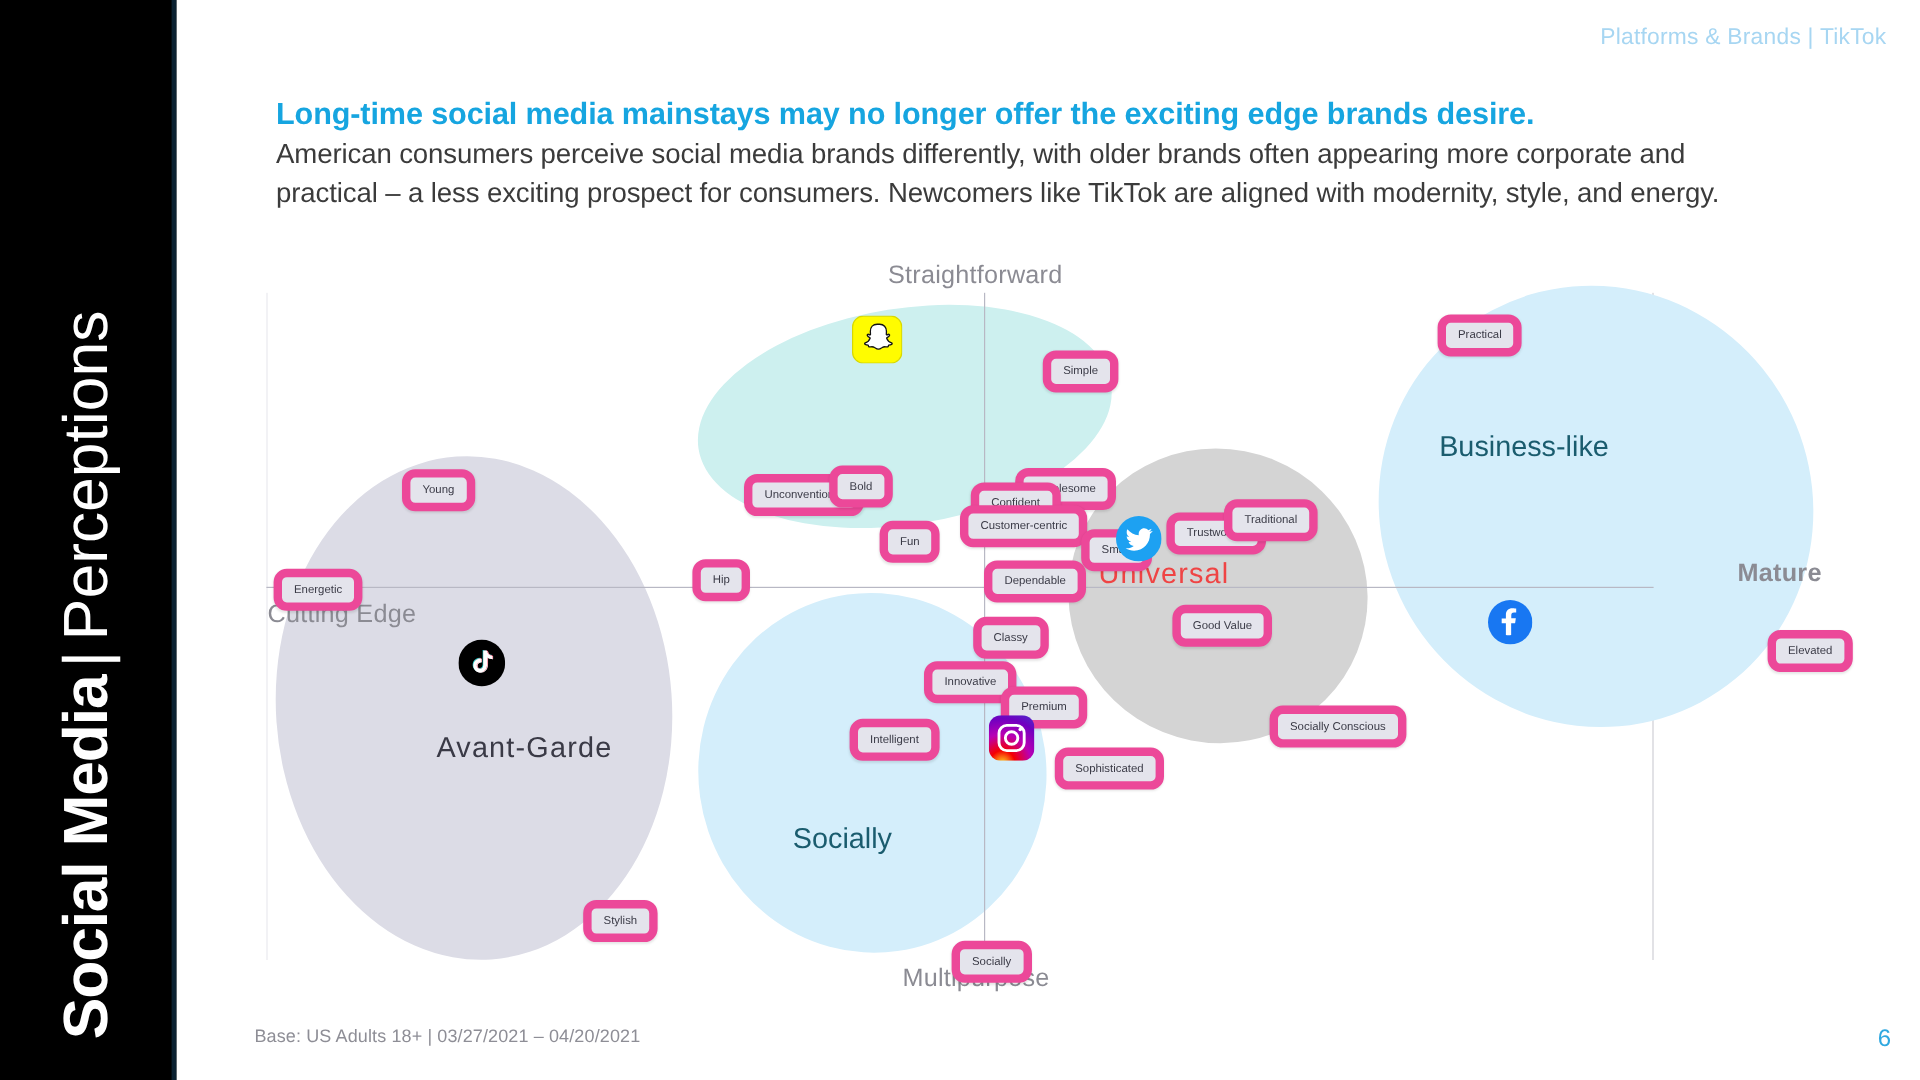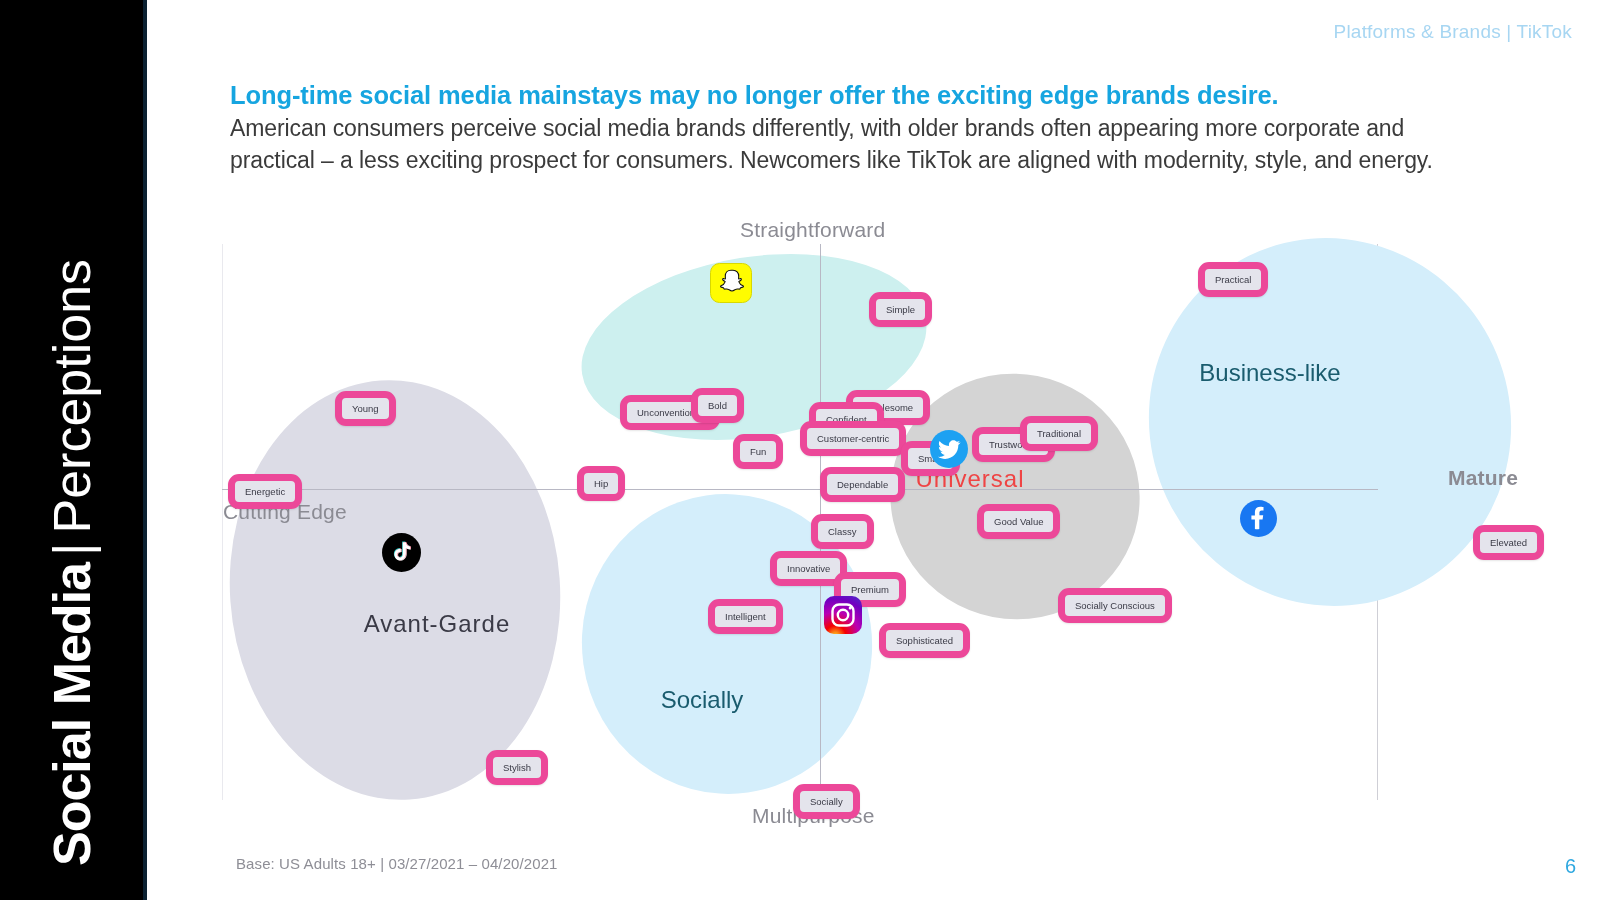--- a/index.html
+++ b/index.html
@@ -163,21 +163,20 @@
     position: absolute;
   }
 
   
   #footnote {
     position: absolute;
     left: 212px; bottom: 28px;
     font-size: 15px;
     color: #8e8e96;
     letter-spacing: 0.1px;
-    margin-left: 24px;
   }
   #page-number {
     position: absolute;
     right: 24px; bottom: 22px;
     font-size: 20px;
     color: #2fa8e0;
   }
 </style>
 </head>
 <body>

